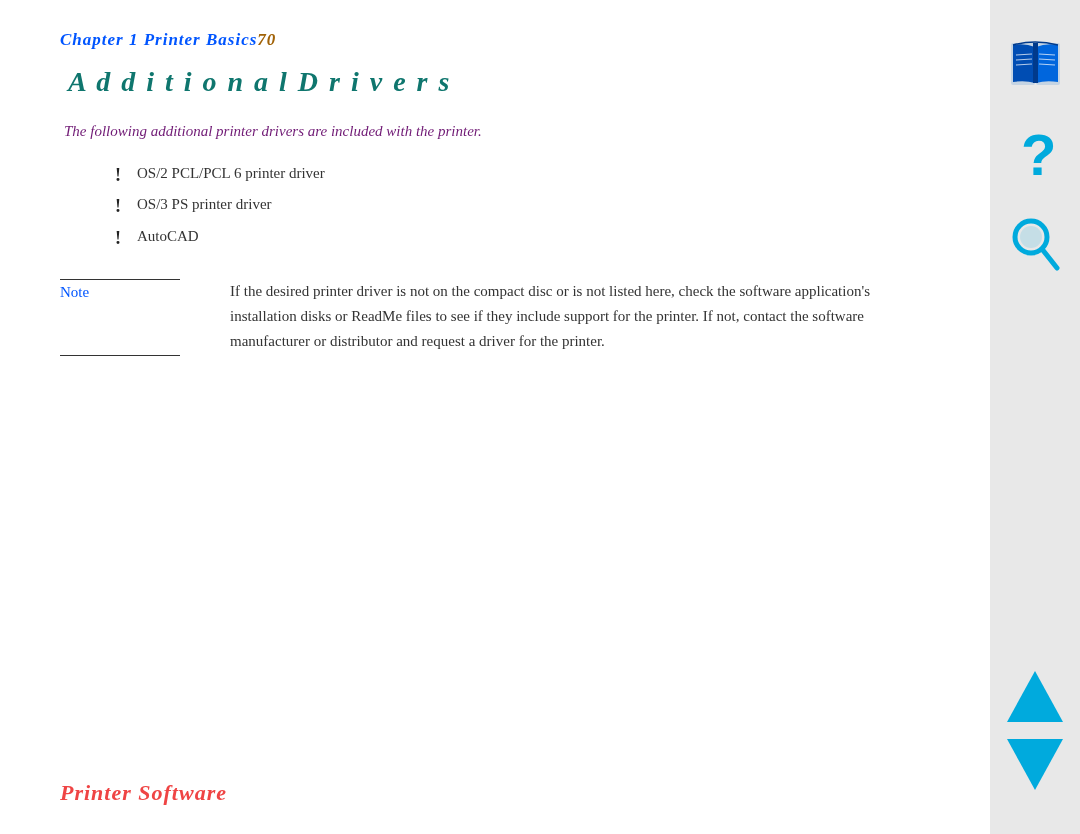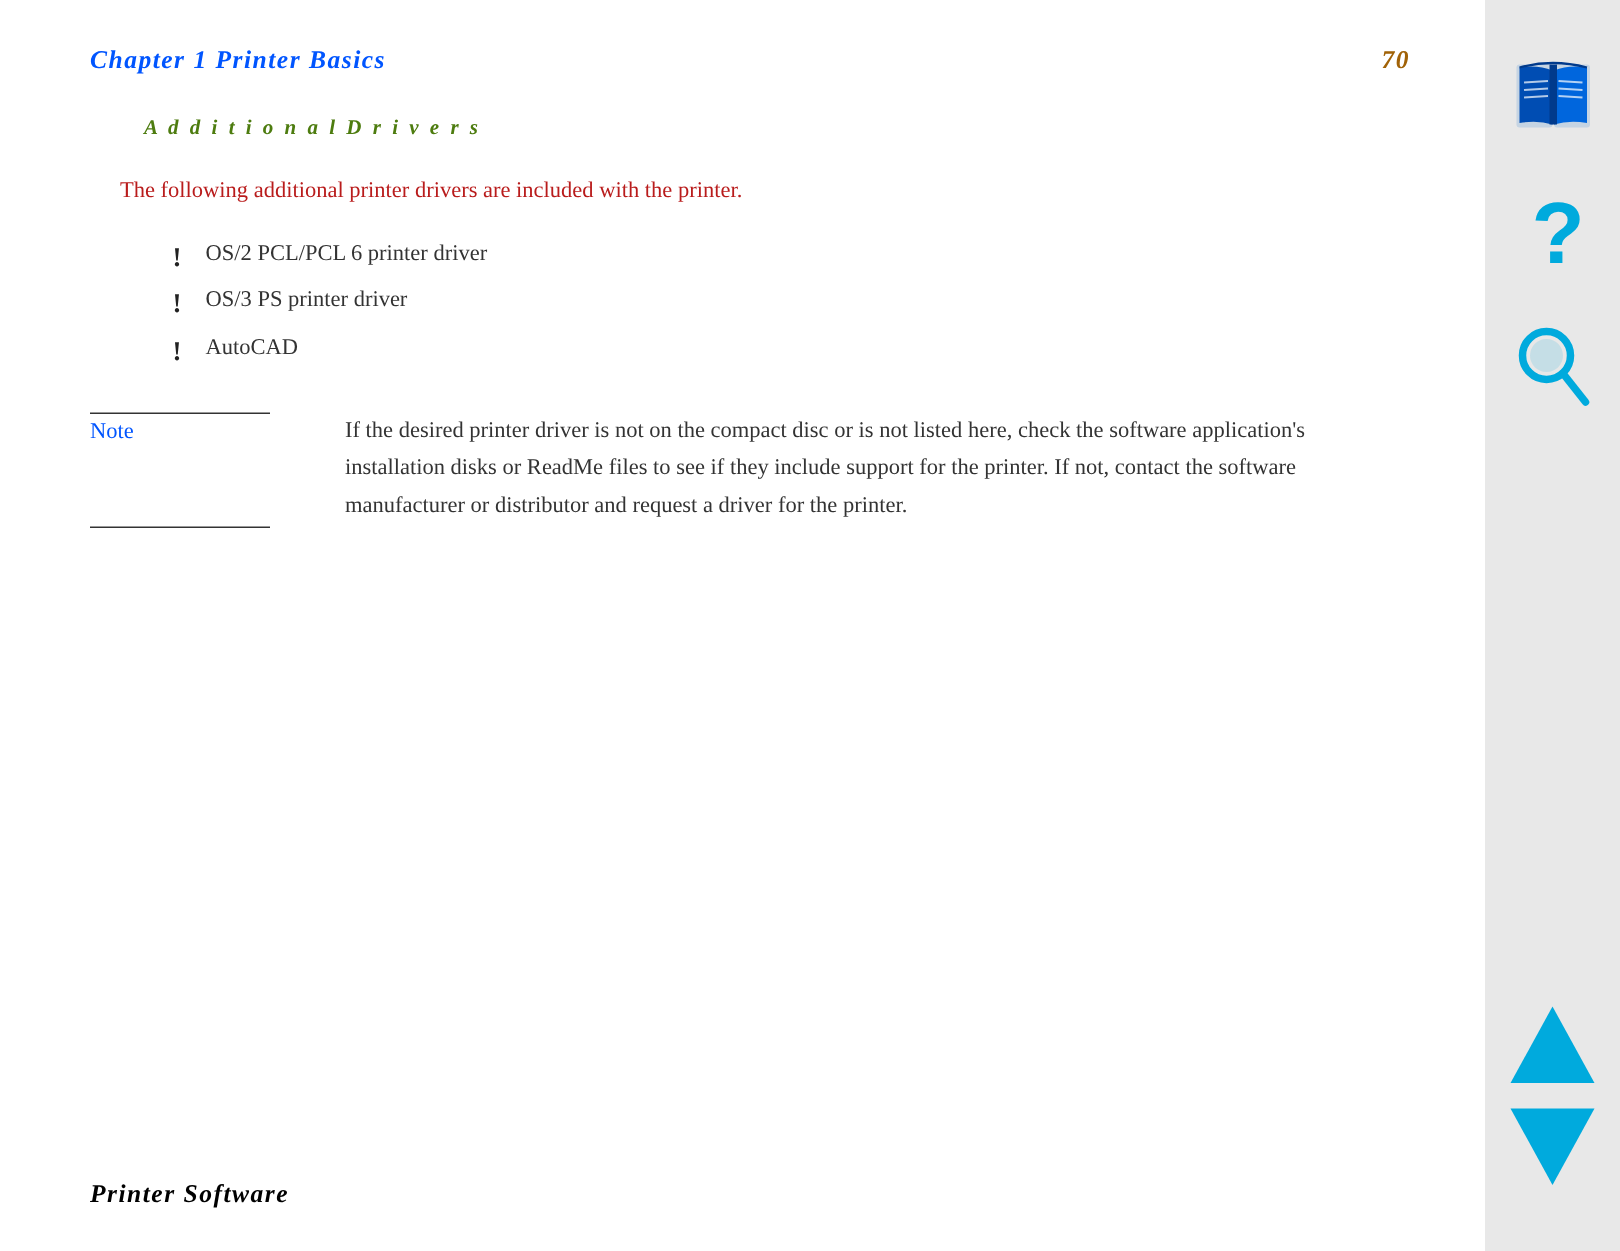--- a/index.html
+++ b/index.html
@@ -22,23 +22,23 @@
 
     .content-area {
       flex: 1;
       padding: 30px 50px 30px 60px;
       position: relative;
     }
 
     
     .header {
       display: flex;
-      justify-content: space-between;
-      align-items: center;
-      margin-bottom: 28px;
+      justify-content: flex-start;
+      align-items: center;
+      margin-bottom: 16px;
       border-bottom: none;
     }
 
     .header-left {
       font-family: Georgia, serif;
       font-style: italic;
       font-weight: bold;
       color: #0055ff;
       font-size: 17px;
       letter-spacing: 1px;
@@ -51,34 +51,35 @@
       color: #a16207;
       font-size: 17px;
       letter-spacing: 1px;
     }
 
     
     .section-title {
       font-family: Georgia, serif;
       font-style: italic;
       font-weight: bold;
-      font-size: 14px;
-      color: #4d7c0f;
+      font-size: 28px;
+      color: #0f766e;
       letter-spacing: 2px;
       margin-bottom: 22px;
-      margin-left: 36px;
+      margin-left: 8px;
     }
 
     
     .intro-text {
       font-size: 15px;
-      color: #b91c1c;
+      color: #701a75;
       margin-bottom: 22px;
-      margin-left: 20px;
+      margin-left: 4px;
       line-height: 1.5;
+      font-style: italic;
     }
 
     
     .bullet-list {
       list-style: none;
       margin-left: 55px;
       margin-bottom: 30px;
     }
 
     .bullet-list li {
@@ -147,22 +148,22 @@
     .footer {
       position: absolute;
       bottom: 28px;
       left: 60px;
     }
 
     .footer-text {
       font-family: Georgia, serif;
       font-style: italic;
       font-weight: bold;
-      color: #000000;
-      font-size: 17px;
+      color: #ef4444;
+      font-size: 22px;
       letter-spacing: 1px;
     }
 
     
     .sidebar {
       width: 90px;
       background: #e8e8e8;
       display: flex;
       flex-direction: column;
       align-items: center;

